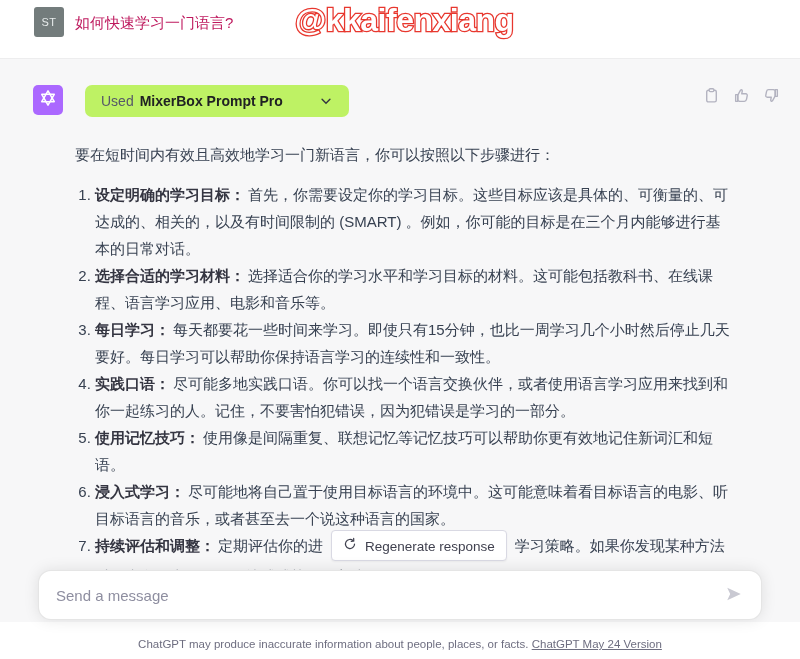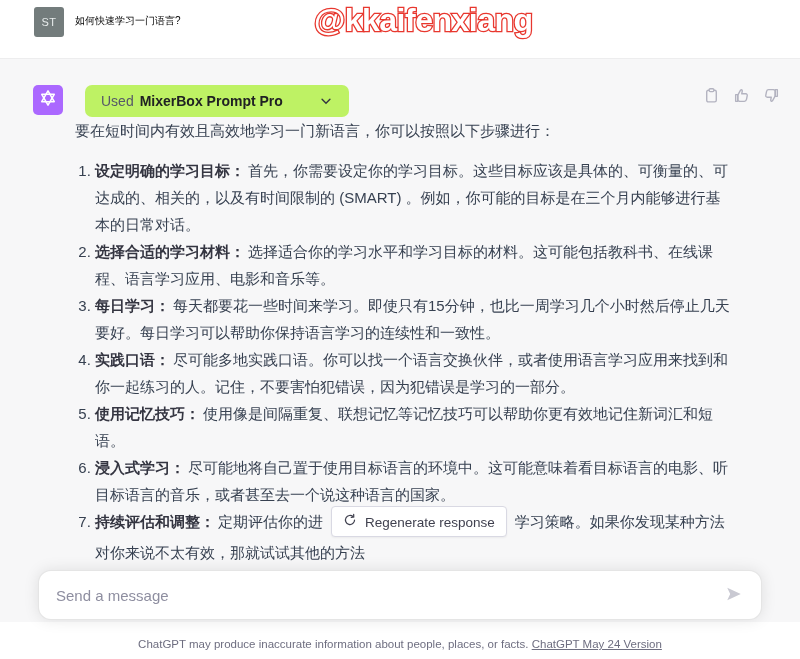--- a/index.html
+++ b/index.html
@@ -10,23 +10,23 @@
   }
 
   
   .user-bar { position:relative; height:58px; background:#ffffff; }
   .user-avatar {
     position:absolute; left:34px; top:7px; width:30px; height:30px;
     background:#737c7c; border-radius:3px; color:#e7ebeb;
     font-size:11px; display:flex; align-items:center; justify-content:center;
     letter-spacing:.5px;
   }
-  .user-msg { position:absolute; left:75px; top:14px; font-size:10px; color:#000000; }
+  .user-msg { position:absolute; left:75px; top:14px; font-size:15px; color:#be185d; }
   .watermark {
-    position:absolute; left:314px; top:2px; font-size:32px; font-weight:bold;
+    position:absolute; left:295px; top:2px; font-size:32px; font-weight:bold;
     color:#ffffff; -webkit-text-stroke:2.6px #e8382f; paint-order:stroke fill;
     letter-spacing:-.5px; text-shadow:0 0 1px #e8382f;
     white-space:nowrap; z-index:5;
   }
 
   
   .assistant { position:absolute; top:58px; left:0; width:800px; height:564px;
     background:#f7f7f8; border-top:1px solid rgba(0,0,0,.04); }
   .assist-header { position:relative; height:32px; margin-top:26px; }
   .gpt-avatar {
@@ -39,21 +39,21 @@
     border:none; border-radius:7px; padding:0 16px; display:flex; align-items:center;
     gap:6px; font-size:14px; color:#565869; cursor:pointer;
   }
   .plugin-pill b { color:#202123; }
   .plugin-pill .chev { margin-left:30px; display:flex; }
   .msg-actions { position:absolute; right:20px; top:2px; display:flex; gap:13px; }
   .msg-actions svg { cursor:pointer; }
 
   
   .content { padding:0 65px 0 75px; font-size:15px; line-height:27px; color:#374151; }
-  .intro { }
+  .intro { margin-top:24px; }
   ol.steps { margin-top:13px; padding-left:20px; }
   ol.steps li { line-height:27px; }
   ol.steps li::marker { color:#374151; }
   ol.steps b { color:#343541; margin-right:3px; }
 
   .regen-btn {
     display:inline-flex; align-items:flex-end; gap:8px; vertical-align:middle;
     background:#ffffff; border:1px solid #d9d9e3; border-radius:4px;
     padding:6px 11px; margin:0 8px; font-size:13.5px; color:#40414f;
     cursor:pointer; box-shadow:0 1px 2px rgba(0,0,0,.05); white-space:nowrap;

